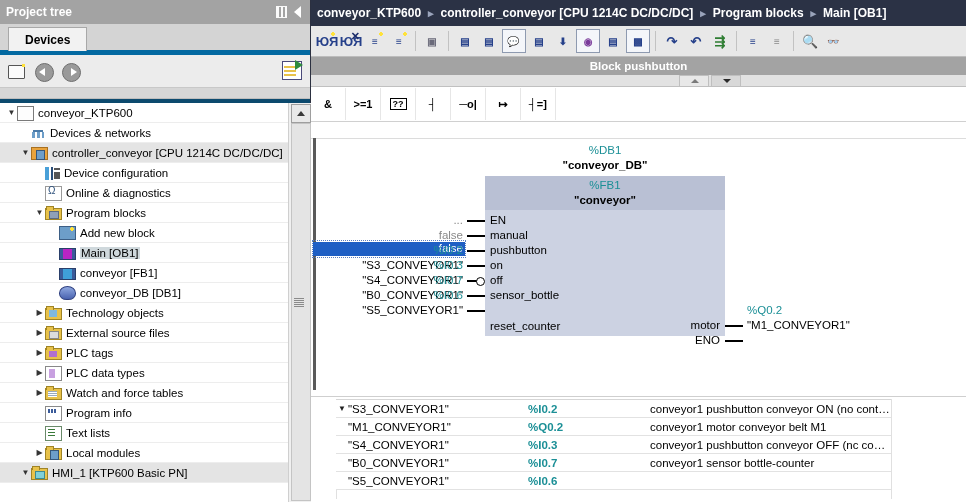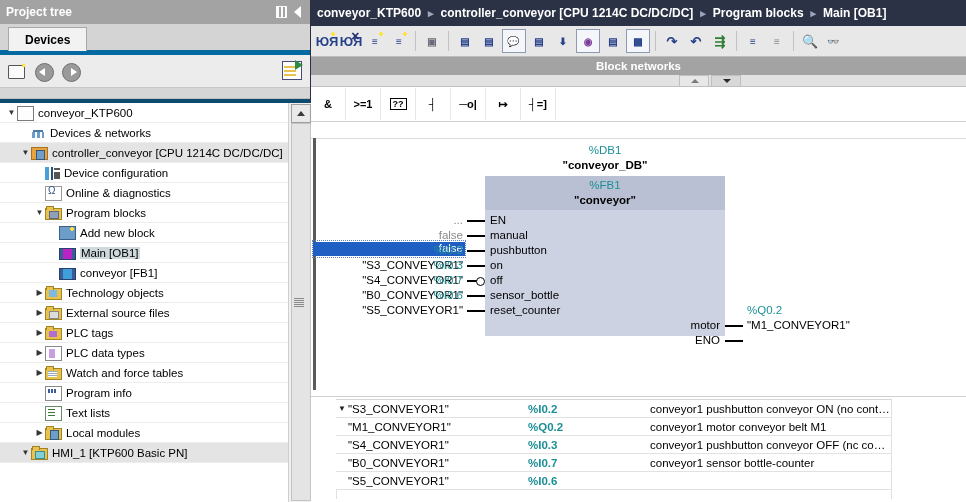--- a/index.html
+++ b/index.html
@@ -241,20 +241,26 @@
           <div class="nico i-ob"></div>
           <div class="nlabel selhl">Main [OB1]</div>
         </div>
         <div class="node">
           <div style="width: 48px; flex: 0 0 auto;"></div>
           <div class="exp"></div>
           <div class="nico i-fb"></div>
           <div class="nlabel">conveyor [FB1]</div>
         </div>
         <div class="node">
+          <div style="width: 48px; flex: 0 0 auto;"></div>
+          <div class="exp"></div>
+          <div class="nico i-db"></div>
+          <div class="nlabel">conveyor_DB [DB1]</div>
+        </div>
+        <div class="node">
           <div style="width: 34px; flex: 0 0 auto;"></div>
           <div class="exp">▶</div>
           <div class="nico i-folder tech"></div>
           <div class="nlabel">Technology objects</div>
         </div>
         <div class="node">
           <div style="width: 34px; flex: 0 0 auto;"></div>
           <div class="exp">▶</div>
           <div class="nico i-folder ext"></div>
           <div class="nlabel">External source files</div>
@@ -388,21 +394,21 @@
       <div class="tdiv"></div>
       <div class="ti">
           <div class="glyph">🔍</div>
         </div>
       <div class="ti">
           <div class="glyph sm">👓</div>
         </div>
     </div>
 
     <div class="bi-bar">
-      <span>Block networks</span>
+      <span>Block pushbutton</span>
     </div>
     <div class="bi-sub">
       <div class="btn b1"></div>
       <div class="btn b2"></div>
     </div>
 
     <div class="fav" id="favbar">
         <div class="fi">
           <span>&amp;</span>
         </div>
@@ -461,21 +467,21 @@
           <div class="wire" style="left: 156px; top: 142px; width: 10px;"></div>
           <div class="negcirc" style="left: 165px; top: 139px;"></div>
           <div class="pin-name" style="left: 179px; top: 136px;">off</div>
           <div class="lbl teal" style="left: 0px; top: 136px; width: 152px; text-align: right;">%I0.7</div>
           <div class="lbl" style="left: 0px; top: 151px; width: 152px; text-align: right; color: rgb(0, 0, 0);">"B0_CONVEYOR1"</div>
           <div class="wire" style="left: 156px; top: 157px; width: 18px;"></div>
           <div class="pin-name" style="left: 179px; top: 151px;">sensor_bottle</div>
           <div class="lbl teal" style="left: 0px; top: 151px; width: 152px; text-align: right;">%I0.6</div>
           <div class="lbl" style="left: 0px; top: 166px; width: 152px; text-align: right; color: rgb(0, 0, 0);">"S5_CONVEYOR1"</div>
           <div class="wire" style="left: 156px; top: 172px; width: 18px;"></div>
-          <div class="pin-name" style="left: 179px; top: 166px;">reset_counter</div>
+          <div class="pin-name" style="left: 179px; top: 182px;">reset_counter</div>
         </div>
       <div id="outs">
           <div class="pin-name" style="left: 319px; top: 181px; width: 90px; text-align: right;">motor</div>
           <div class="wire" style="left: 414px; top: 187px; width: 18px;"></div>
           <div class="lbl teal" style="left: 436px; top: 166px;">%Q0.2</div>
           <div class="lbl" style="left: 436px; top: 181px;">"M1_CONVEYOR1"</div>
           <div class="pin-name" style="left: 319px; top: 196px; width: 90px; text-align: right;">ENO</div>
           <div class="wire" style="left: 414px; top: 202px; width: 18px;"></div>
         </div>
     </div>

